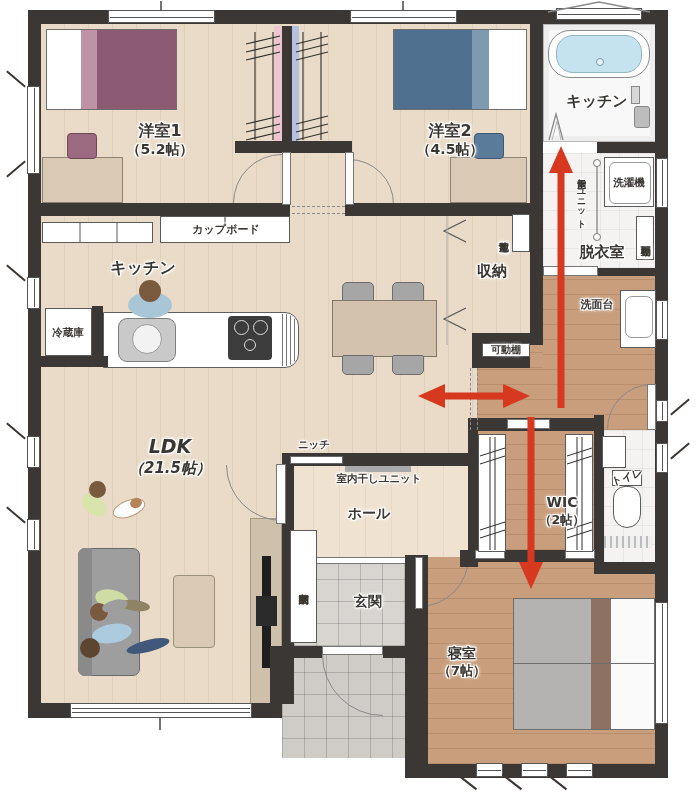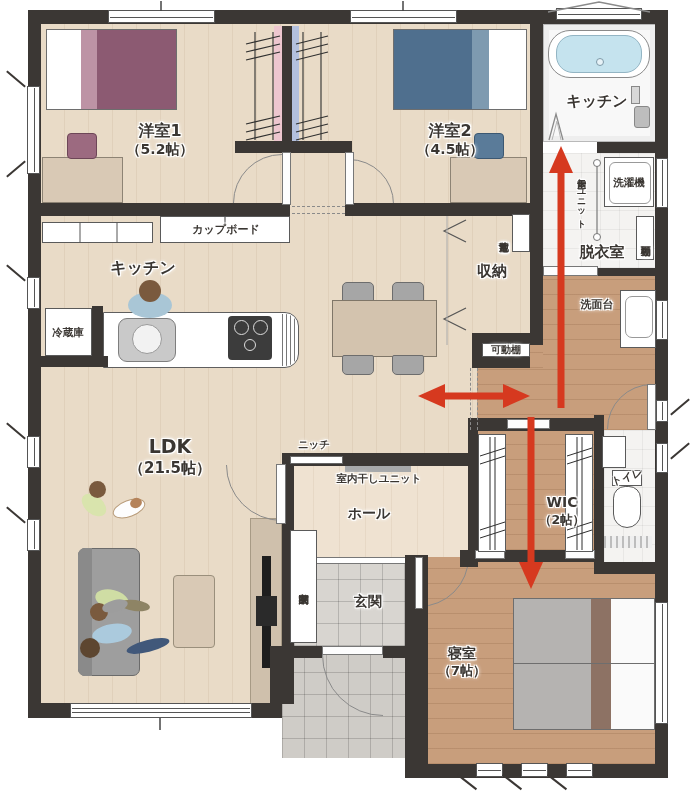--- a/index.html
+++ b/index.html
@@ -319,21 +319,21 @@
   <div class="lbl" style="left:629px;top:183px;font-size:10.5px;">洗濯機</div>
   <div class="lbl vert" style="left:645px;top:238px;font-size:10px;">可動棚</div>
   <div class="lbl vert" style="left:581px;top:198px;font-size:9px;">室内干しユニット</div>
   <div class="lbl vert" style="left:503px;top:234px;font-size:10px;">蓄電池</div>
   <div class="lbl" style="left:492px;top:271px;font-size:15px;">収納</div>
   <div class="lbl" style="left:506px;top:350px;font-size:10px;">可動棚</div>
   <div class="lbl" style="left:597px;top:305px;font-size:11px;">洗面台</div>
   <div class="lbl" style="left:143px;top:268px;font-size:16px;">キッチン</div>
   <div class="lbl" style="left:226px;top:230px;font-size:11px;">カップボード</div>
   <div class="lbl" style="left:68px;top:333px;font-size:10.5px;">冷蔵庫</div>
-  <div class="lbl" style="left:170px;top:456px;font-size:19px;">
+  <div class="lbl" style="left:170px;top:456px;font-size:19px;font-style:italic;">
     <div>LDK</div>
     <div style="font-size:15px;">（21.5帖）</div>
   </div>
   <div class="lbl" style="left:314px;top:445px;font-size:10.5px;">ニッチ</div>
   <div class="lbl" style="left:379px;top:479px;font-size:10.5px;">室内干しユニット</div>
   <div class="lbl" style="left:369px;top:514px;font-size:14px;">ホール</div>
   <div class="lbl vert" style="left:303px;top:586px;font-size:10px;">玄関収納</div>
   <div class="lbl" style="left:368px;top:602px;font-size:14px;">玄関</div>
   <div class="lbl" style="left:562px;top:511px;font-size:14px;">
     <div>WIC</div>

